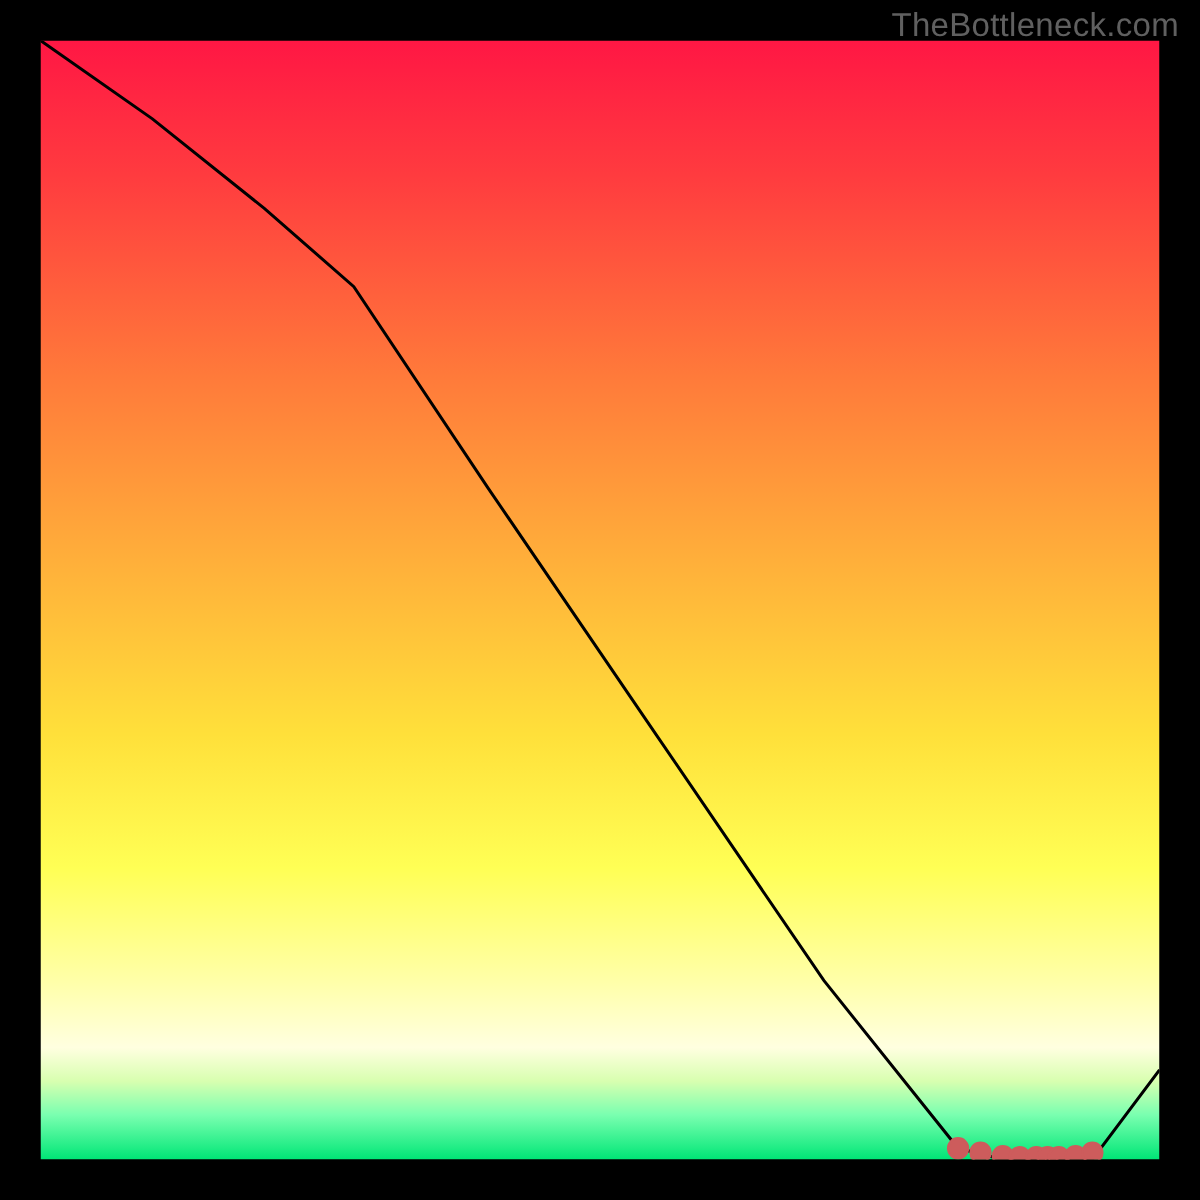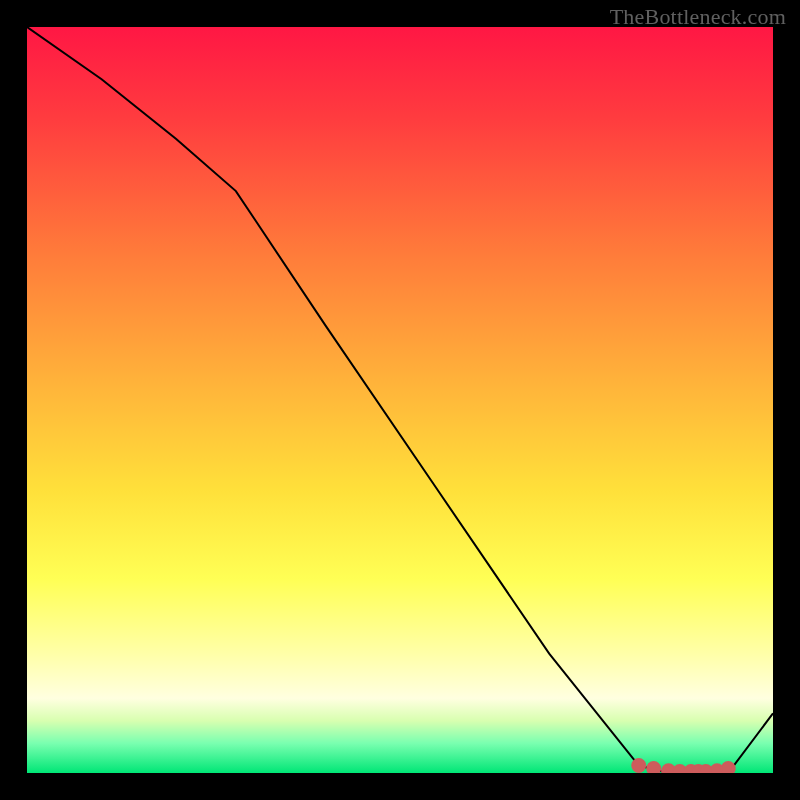--- a/index.html
+++ b/index.html
@@ -19,21 +19,20 @@
   }
   .watermark {
     position: absolute;
     top: 4px;
     right: 14px;
     color: #606060;
     font-size: 22px;
     font-weight: 400;
     letter-spacing: 0.2px;
     z-index: 5;
-    font-family: Liberation Serif, serif;
   }
   .plot {
     position: absolute;
     left: 27px;
     top: 27px;
     width: 746px;
     height: 746px;
     overflow: hidden;
   }
   .gradient {

